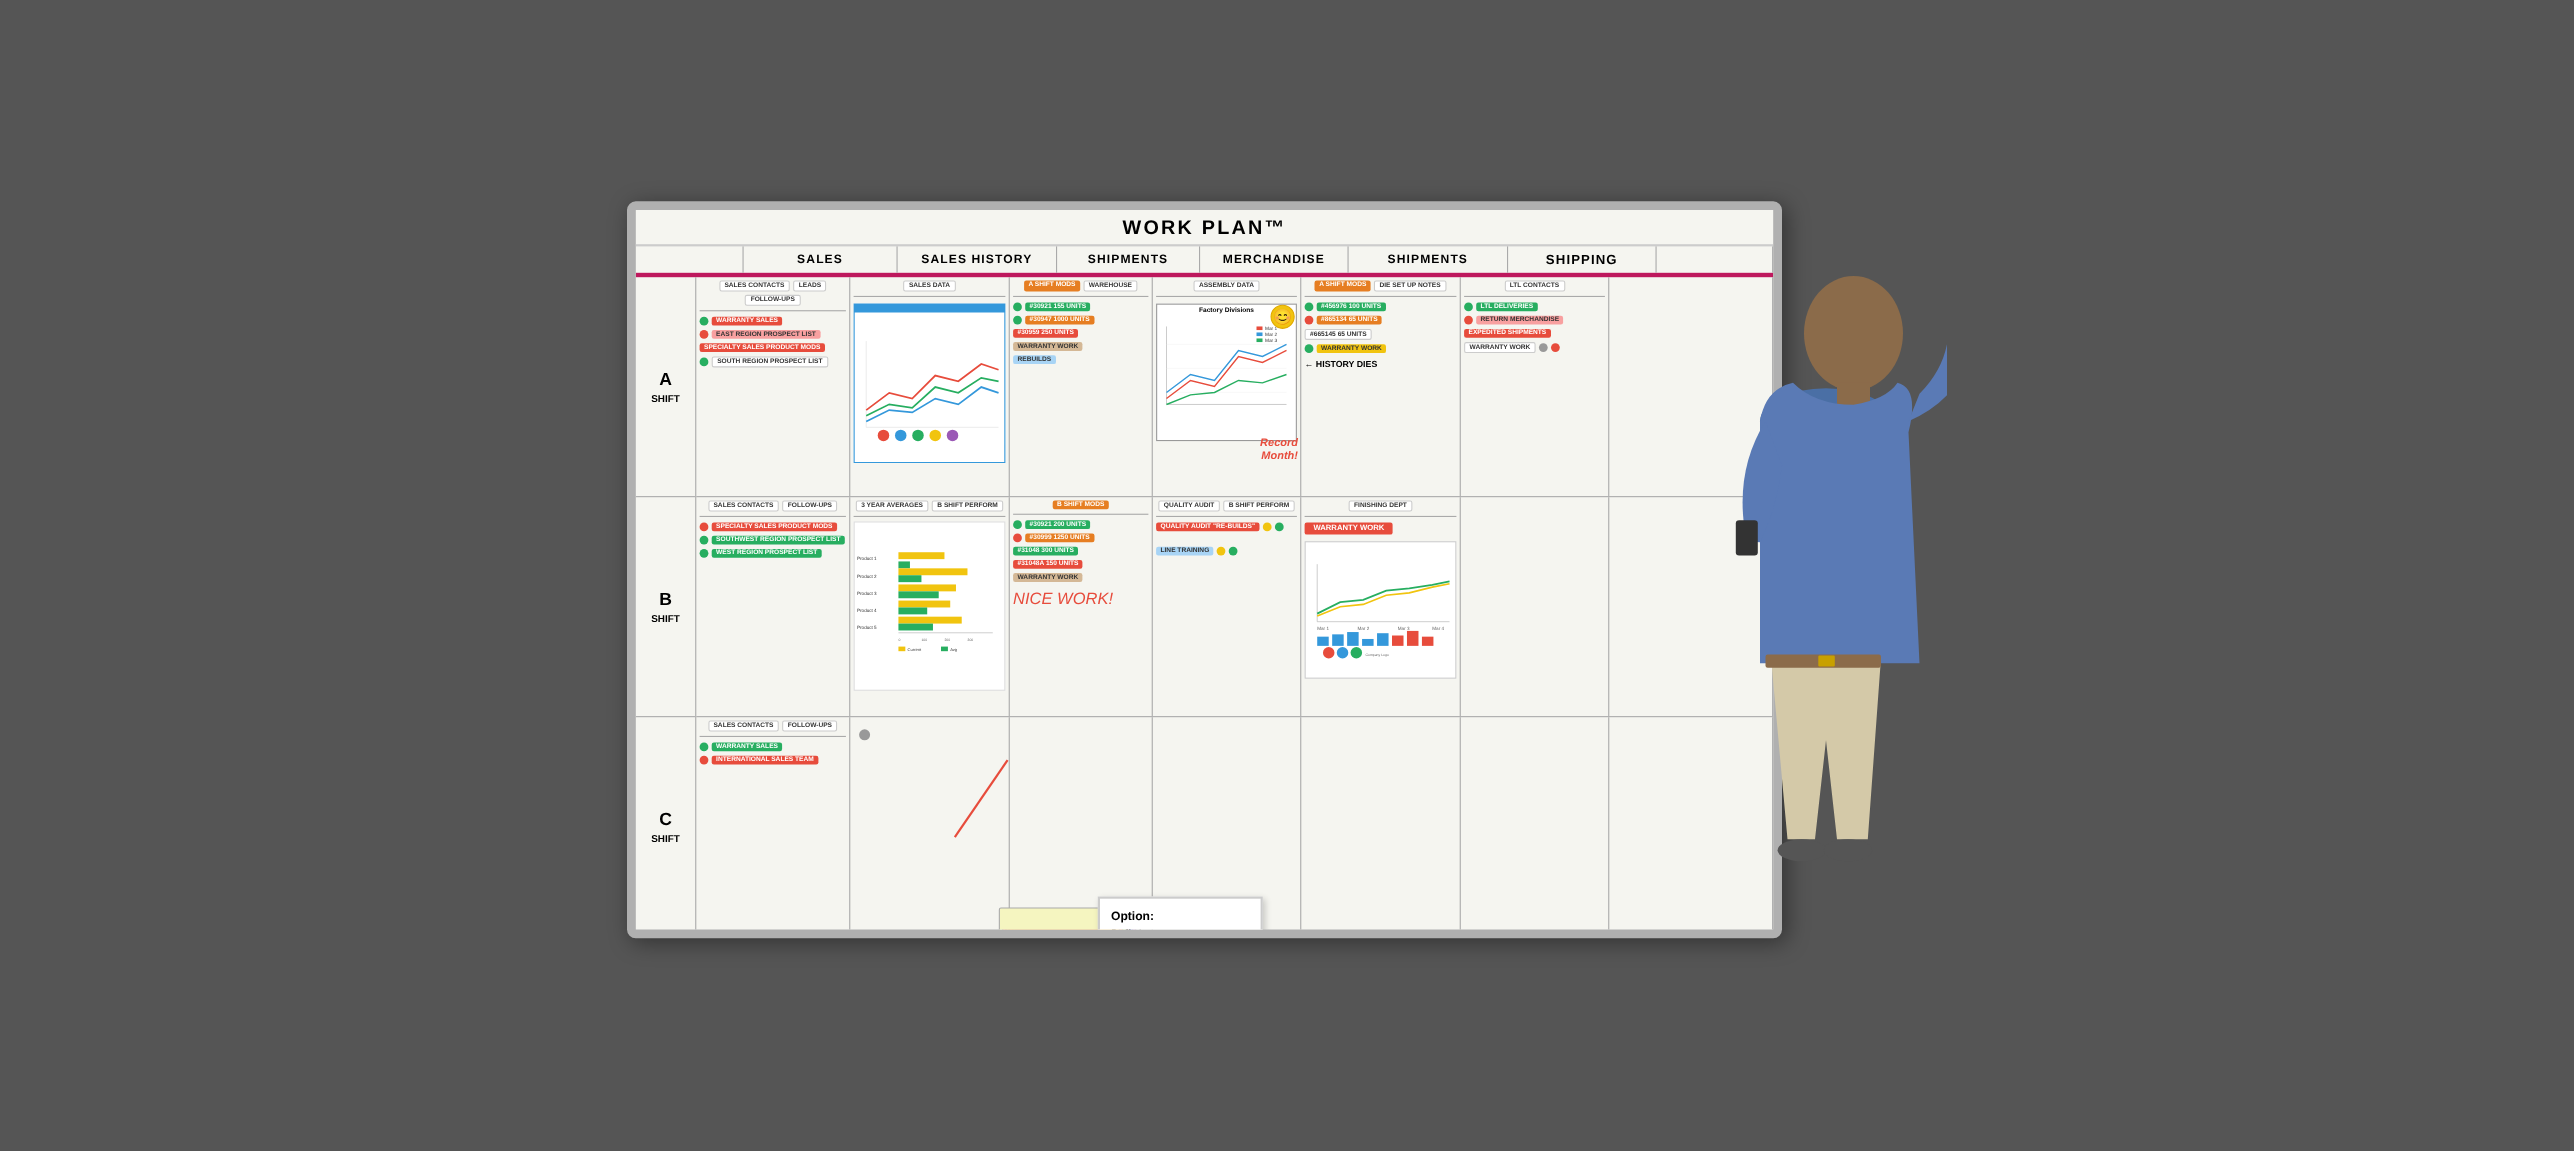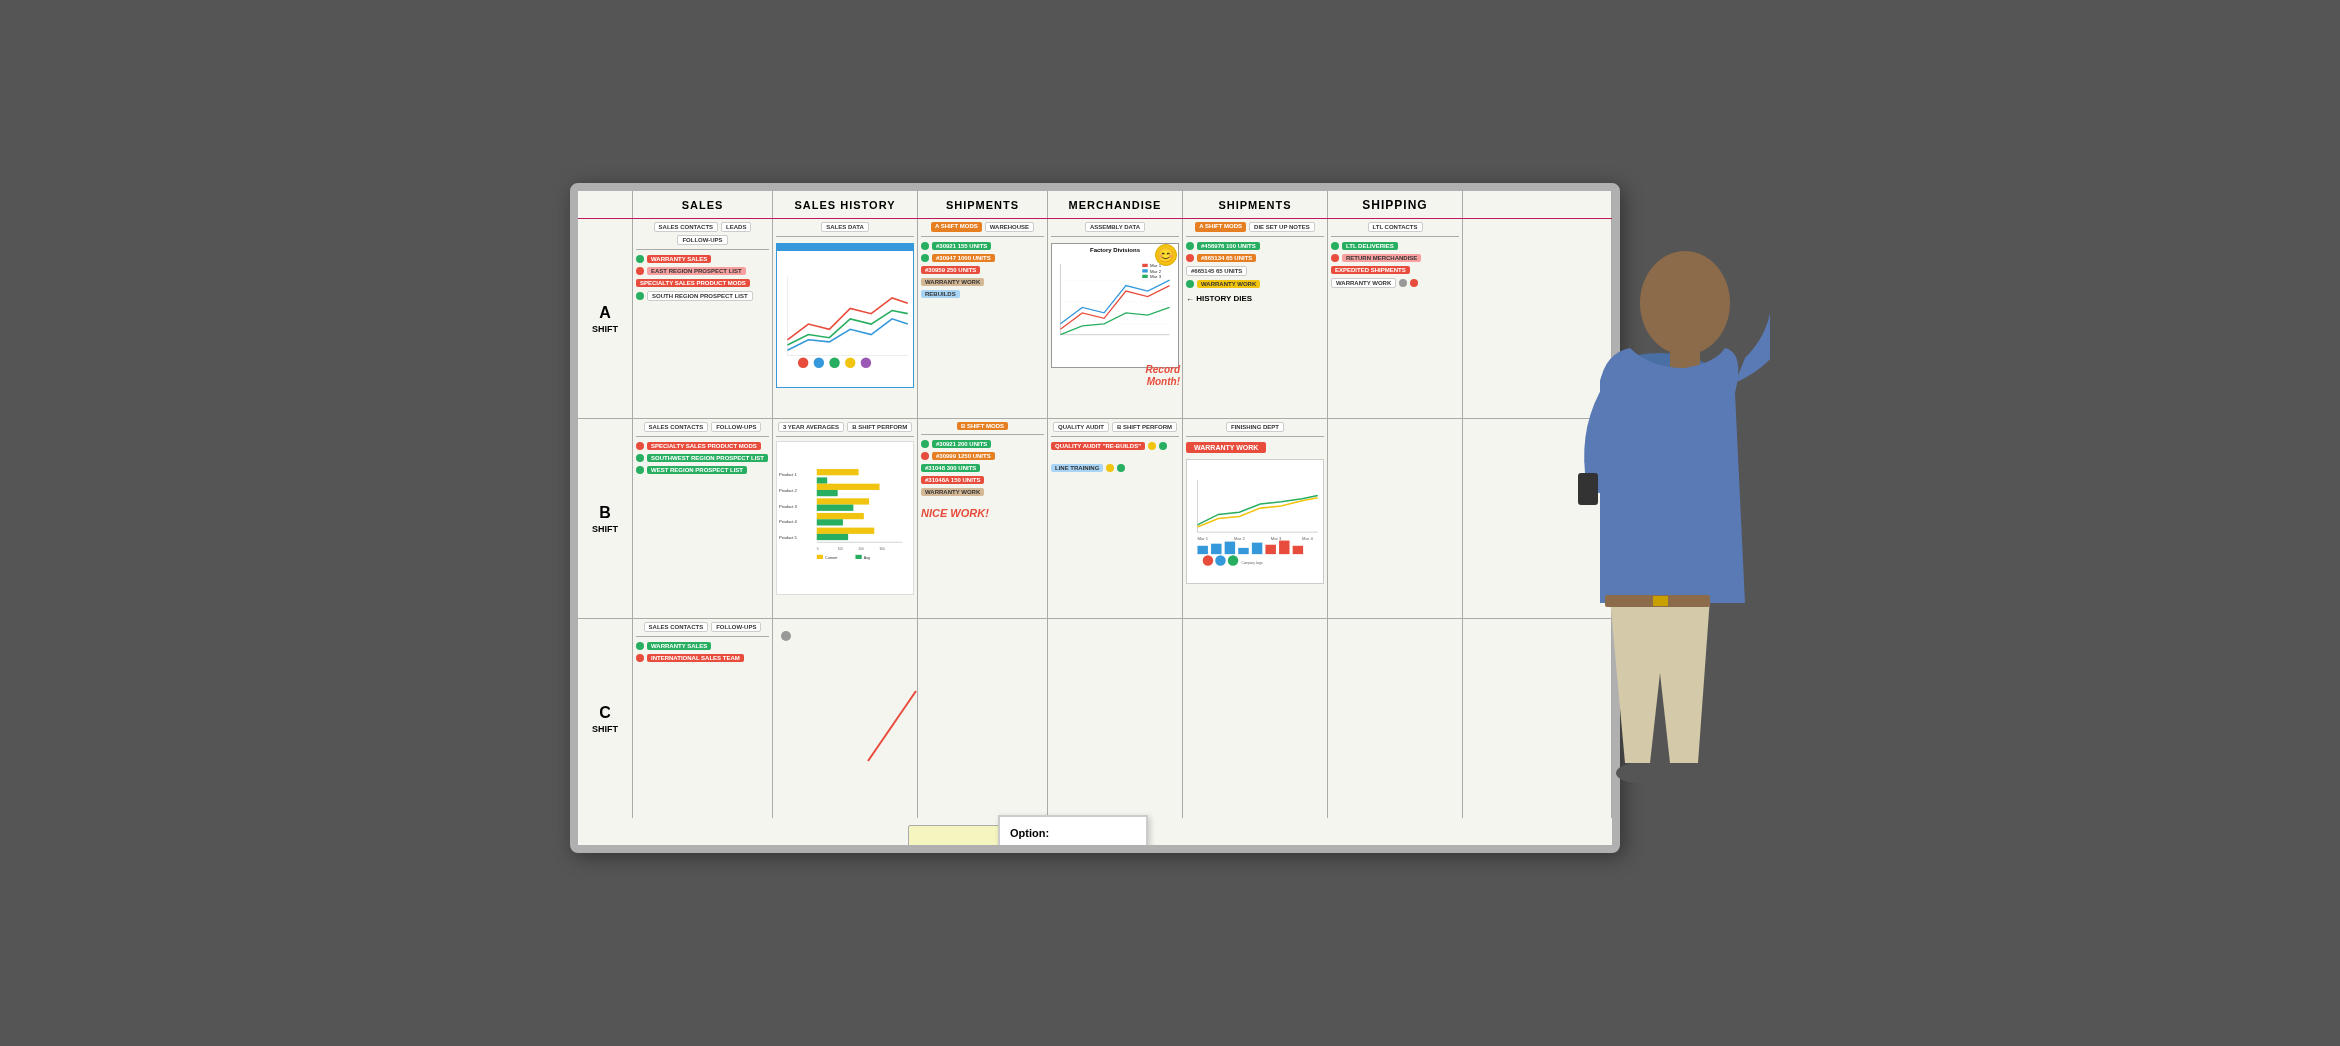--- a/index.html
+++ b/index.html
@@ -42,21 +42,22 @@
       font-size: 18px;
       font-weight: bold;
       padding: 6px 0 4px;
       border-bottom: 2px solid #ccc;
       letter-spacing: 2px;
     }
 
     
     .col-headers {
       display: flex;
-      border-bottom: 1px solid #be185d;
+      border-bottom: 4px solid #be185d;
+      padding-left: 43px;
     }
     .col-header {
       border-right: 1px solid #aaa;
       text-align: center;
       font-weight: bold;
       font-size: 10px;
       padding: 3px 2px;
       letter-spacing: 1px;
     }
 
@@ -176,22 +177,22 @@
       color: #e74c3c;
       font-weight: bold;
       font-size: 11px;
       font-style: italic;
       line-height: 1.2;
     }
 
     
     .nice-work {
       color: #e74c3c;
-      font-weight: bold;
-      font-size: 11px;
+      font-weight: normal;
+      font-size: 15px;
       font-style: italic;
     }
 
     
     .smiley {
       width: 22px;
       height: 22px;
       background: #f1c40f;
       border-radius: 50%;
       display: flex;
@@ -208,20 +209,21 @@
 
     .col-right-end { flex: 1; }
   </style>
 </head>
 <body>
 
 <div class="scene">
 
   <div class="whiteboard">
 
+    <div class="board-title">WORK PLAN™</div>
 
     <div class="col-headers" style="height:28px;">
       <div class="col-header" style="width:55px;"></div>
       <div class="col-header col-sales" style="font-size:11px; font-weight:bold; letter-spacing:1px; display:flex; align-items:center; justify-content:center;">SALES</div>
       <div class="col-header col-sales-history" style="font-size:11px; font-weight:bold; letter-spacing:1px; display:flex; align-items:center; justify-content:center;">SALES HISTORY</div>
       <div class="col-header col-assembly" style="font-size:11px; font-weight:bold; letter-spacing:1px; display:flex; align-items:center; justify-content:center;">SHIPMENTS</div>
       <div class="col-header col-productivity" style="font-size:11px; font-weight:bold; letter-spacing:1px; display:flex; align-items:center; justify-content:center;">MERCHANDISE</div>
       <div class="col-header col-finishing" style="font-size:11px; font-weight:bold; letter-spacing:1px; display:flex; align-items:center; justify-content:center;">SHIPMENTS</div>
       <div class="col-header col-shipping" style="font-size:12px; font-weight:bold; letter-spacing:1px; display:flex; align-items:center; justify-content:center;">SHIPPING</div>
       <div class="col-header col-right-end"></div>

